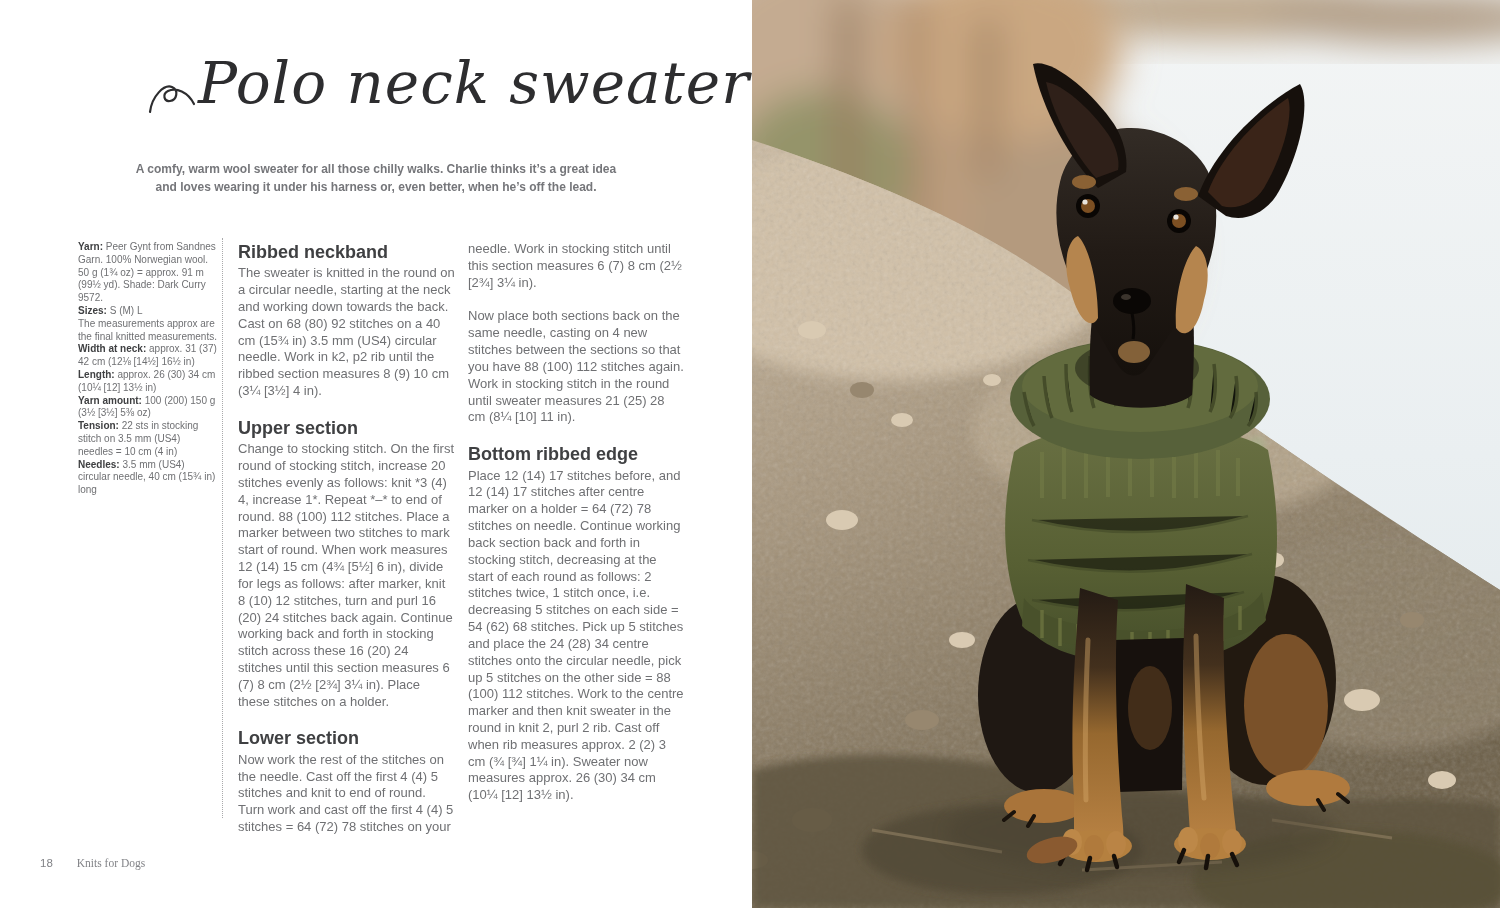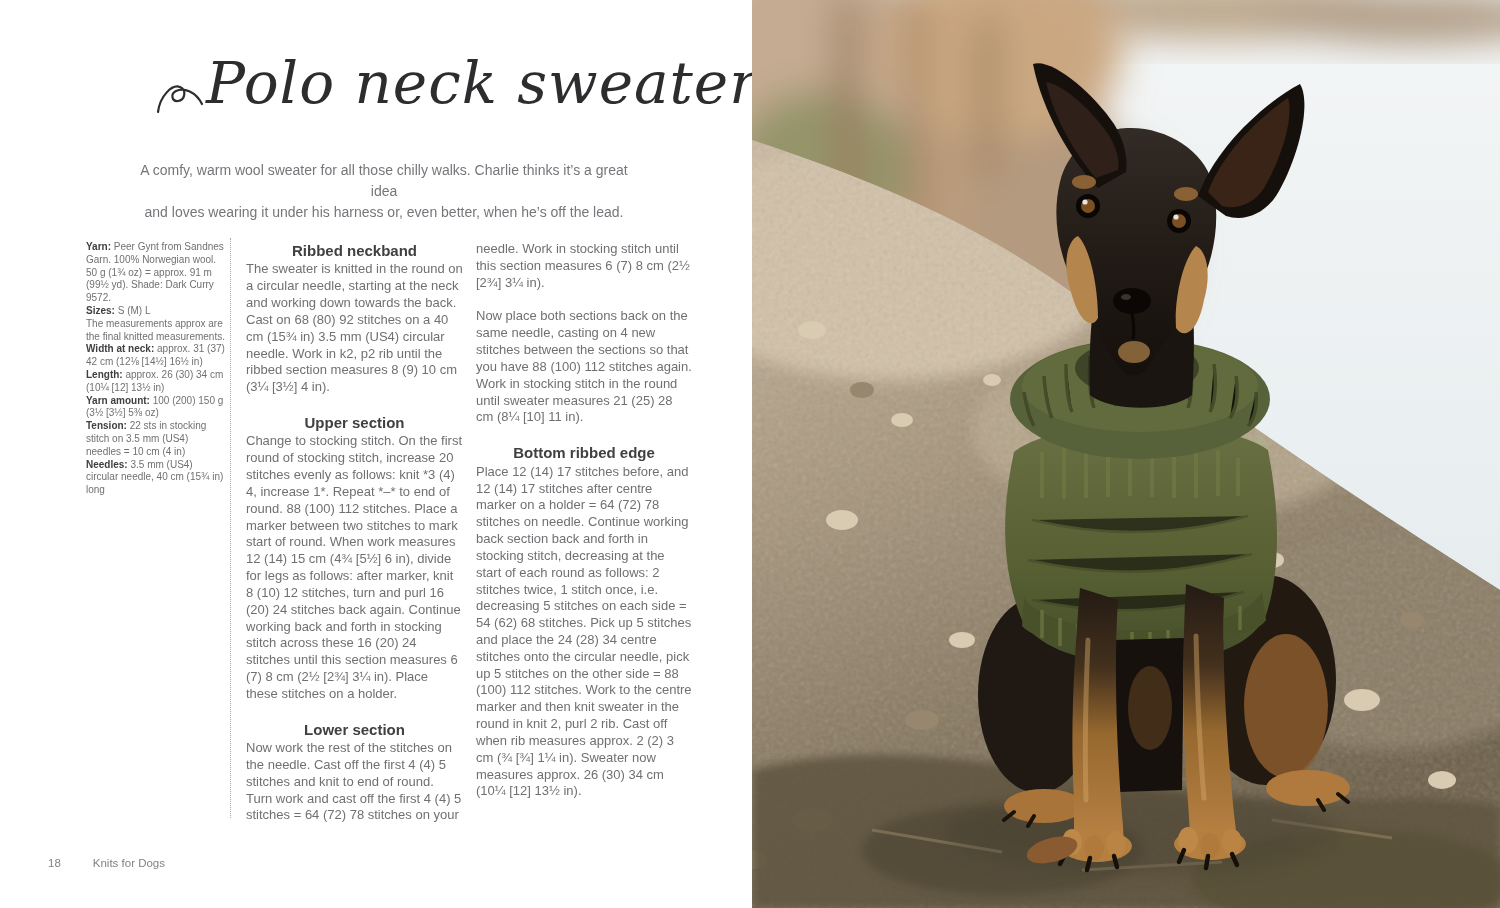--- a/index.html
+++ b/index.html
@@ -1,45 +1,45 @@
 <!DOCTYPE html>
 <html><head>
 <meta charset="utf-8">
 <style>
   html,body{margin:0;padding:0;background:#ffffff;}
   .page{position:relative;width:1500px;height:908px;background:#ffffff;overflow:hidden;
         font-family:"Liberation Sans",sans-serif;}
-  .left-page{position:absolute;left:8px;top:0;width:752px;height:660px;background:#ffffff;}
+  .left-page{position:absolute;left:0;top:0;width:752px;height:660px;background:#ffffff;}
 
   .title-row{position:absolute;top:52px;left:148px;display:flex;align-items:flex-start;}
   .flourish{margin-top:26px;margin-right:2px;}
   .page-title{font-family:"DejaVu Serif",serif;font-style:italic;font-weight:400;
               font-size:58px;color:#2d2d2f;margin:0;letter-spacing:1px;line-height:1.1;}
 
   .intro{position:absolute;top:160px;left:118px;width:516px;text-align:center;
-         font-size:14px;line-height:1.5;color:#75767a;}
+         font-size:12px;line-height:1.5;color:#75767a;font-weight:bold;}
 
   .materials{position:absolute;top:241px;left:78px;width:140px;
              font-size:10px;line-height:1.28;color:#6f7073;}
   .materials p{margin:0;}
   .materials b{color:#3f4042;font-weight:bold;}
 
   .divider{position:absolute;left:222px;top:238px;height:580px;width:0;
            border-left:1.5px dotted #a9a9ab;}
 
   .instr{position:absolute;top:241px;font-size:13px;line-height:1.295;color:#6f7073;}
   .col2{left:238px;width:217px;}
   .col3{left:468px;width:216px;}
   .instr .block + .block{margin-top:17px;}
-  .instr h3{font-size:15px;color:#3f4042;margin:0 0 1px 0;font-weight:bold;text-align:center;}
+  .instr h3{font-size:18px;color:#3f4042;margin:0 0 1px 0;font-weight:bold;}
   .instr h3:empty{display:none;}
   .instr p{margin:0;}
 
   .footer{position:absolute;top:857px;left:40px;font-size:11.5px;color:#828387;}
-  .footer .book{margin-left:32px;}
+  .footer .book{margin-left:24px;font-family:Liberation Serif, serif;}
 
   .photo{position:absolute;left:752px;top:0;width:748px;height:908px;overflow:hidden;}
   .photo svg{display:block;}
 </style>
 </head>
 <body>
 
 <div class="page">
 
   <div class="left-page">

